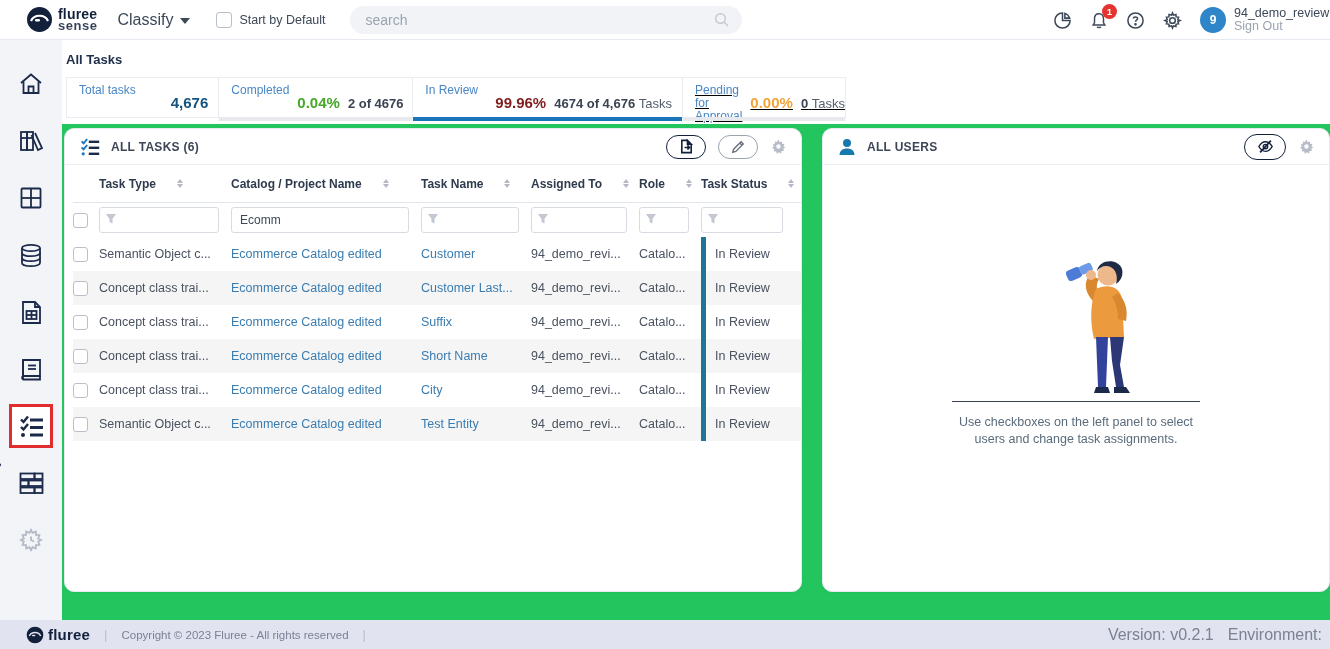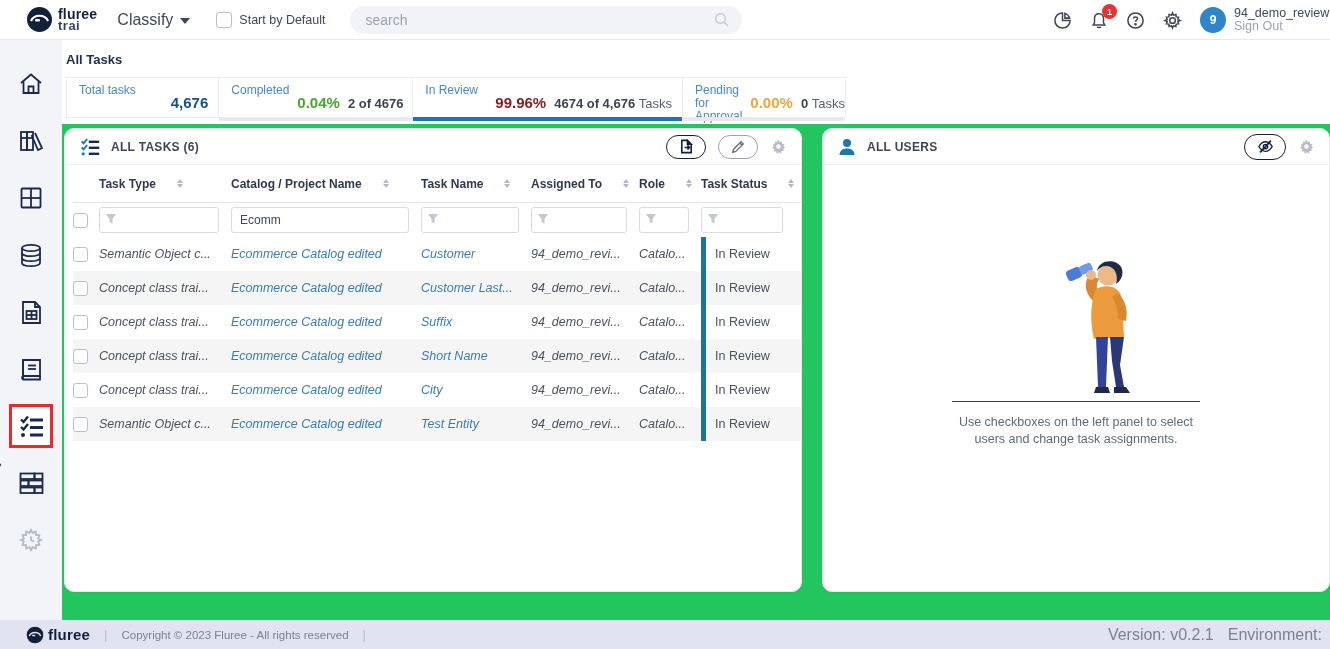--- a/index.html
+++ b/index.html
@@ -69,21 +69,21 @@
   .sorter { display:flex; flex-direction:column; gap:1px; }
   .sorter i { width:0; height:0; border-left:3.5px solid transparent; border-right:3.5px solid transparent; display:block; }
   .sorter .up { border-bottom:4px solid #b3b9c4; } .sorter .dn { border-top:4px solid #b3b9c4; }
   .filters { height:34px; }
   .fwrap { position:relative; width:calc(100% - 12px); }
   .fwrap input { width:100%; height:26px; border:1px solid #d9dbe3; border-radius:3px; font-size:12px; color:#3c4858; padding:0 6px 0 22px; outline:none; background:#fff; font-family:"Liberation Sans", sans-serif; }
   .funnel { position:absolute; left:6px; top:6px; color:#c3c8d2; }
   .drow { height:34px; font-size:12.5px; color:#4a5260; }
   .drow.alt { background:#f5f5f5; }
   .link { color:#3a7cb0; cursor:pointer; white-space:nowrap; overflow:hidden; }
-  .cell { white-space:nowrap; overflow:hidden; padding-right:12px;font-style:italic; }
+  .cell { white-space:nowrap; overflow:hidden; padding-right:12px; }
   .status-cell { display:flex; align-items:center; height:34px; }
   .status-bar { width:5px; height:34px; background:#1d7598; flex:none; margin-right:9px; }
 
   
   .users-panel { width:520px; display:flex; flex-direction:column; }
   .user-ic { color:#1779ad; display:flex; }
   .users-body { flex:1; display:flex; flex-direction:column; align-items:center; justify-content:center; padding-bottom:60px; }
   .illus-wrap { width:248px; border-bottom:1.5px solid #3a3f51; display:flex; justify-content:center; padding-left:40px; }
   .empty-msg { margin-top:12px; font-size:12.5px; color:#5a6b7b; text-align:center; line-height:17px; }
 
@@ -100,21 +100,21 @@
 
 <div class="navbar">
   <div class="logo">
     <svg width="27" height="27" viewBox="0 0 27 27">
       <circle cx="13.5" cy="13.5" r="12.5" fill="#13203c"></circle>
       <path d="M5 15 C8 8 19 8 22 15" stroke="#fff" stroke-width="2.2" fill="none"></path>
       <rect x="9" y="13" width="5" height="2.4" rx="1.2" fill="#fff"></rect>
     </svg>
     <div class="logo-text">
       <span class="l1">fluree</span>
-      <span class="l2">trai</span>
+      <span class="l2">sense</span>
     </div>
   </div>
   <div class="app-menu">
     <span>Classify</span>
     <span class="caret"></span>
   </div>
   <div class="start-default">
     <span class="cb"></span>
     <span>Start by Default</span>
   </div>
@@ -255,21 +255,21 @@
           <span class="pct green" style="margin-left:auto;">0.04%</span>
           <span class="detail">2 of 4676</span>
           <span class="bar gray"></span>
         </div>
         <div class="stat" style="width:271px;">
           <span class="stat-label">In Review</span>
           <span class="pct blue" style="margin-left:auto;">99.96%</span>
           <span class="detail"><b>4674 of 4,676</b>&nbsp;<span class="suffix">Tasks</span></span>
           <span class="bar active"></span>
         </div>
-        <div class="stat" style="width:162px;">
+        <div class="stat" style="width:162px;text-decoration:underline;">
           <span class="stat-label">Pending for Approval</span>
           <span class="pct orange" style="margin-left:auto;">0.00%</span>
           <span class="detail"><b>0</b>&nbsp;<span class="suffix">Tasks</span></span>
           <span class="bar gray"></span>
         </div>
       </div>
     </div>
 
     <div class="content">
 

